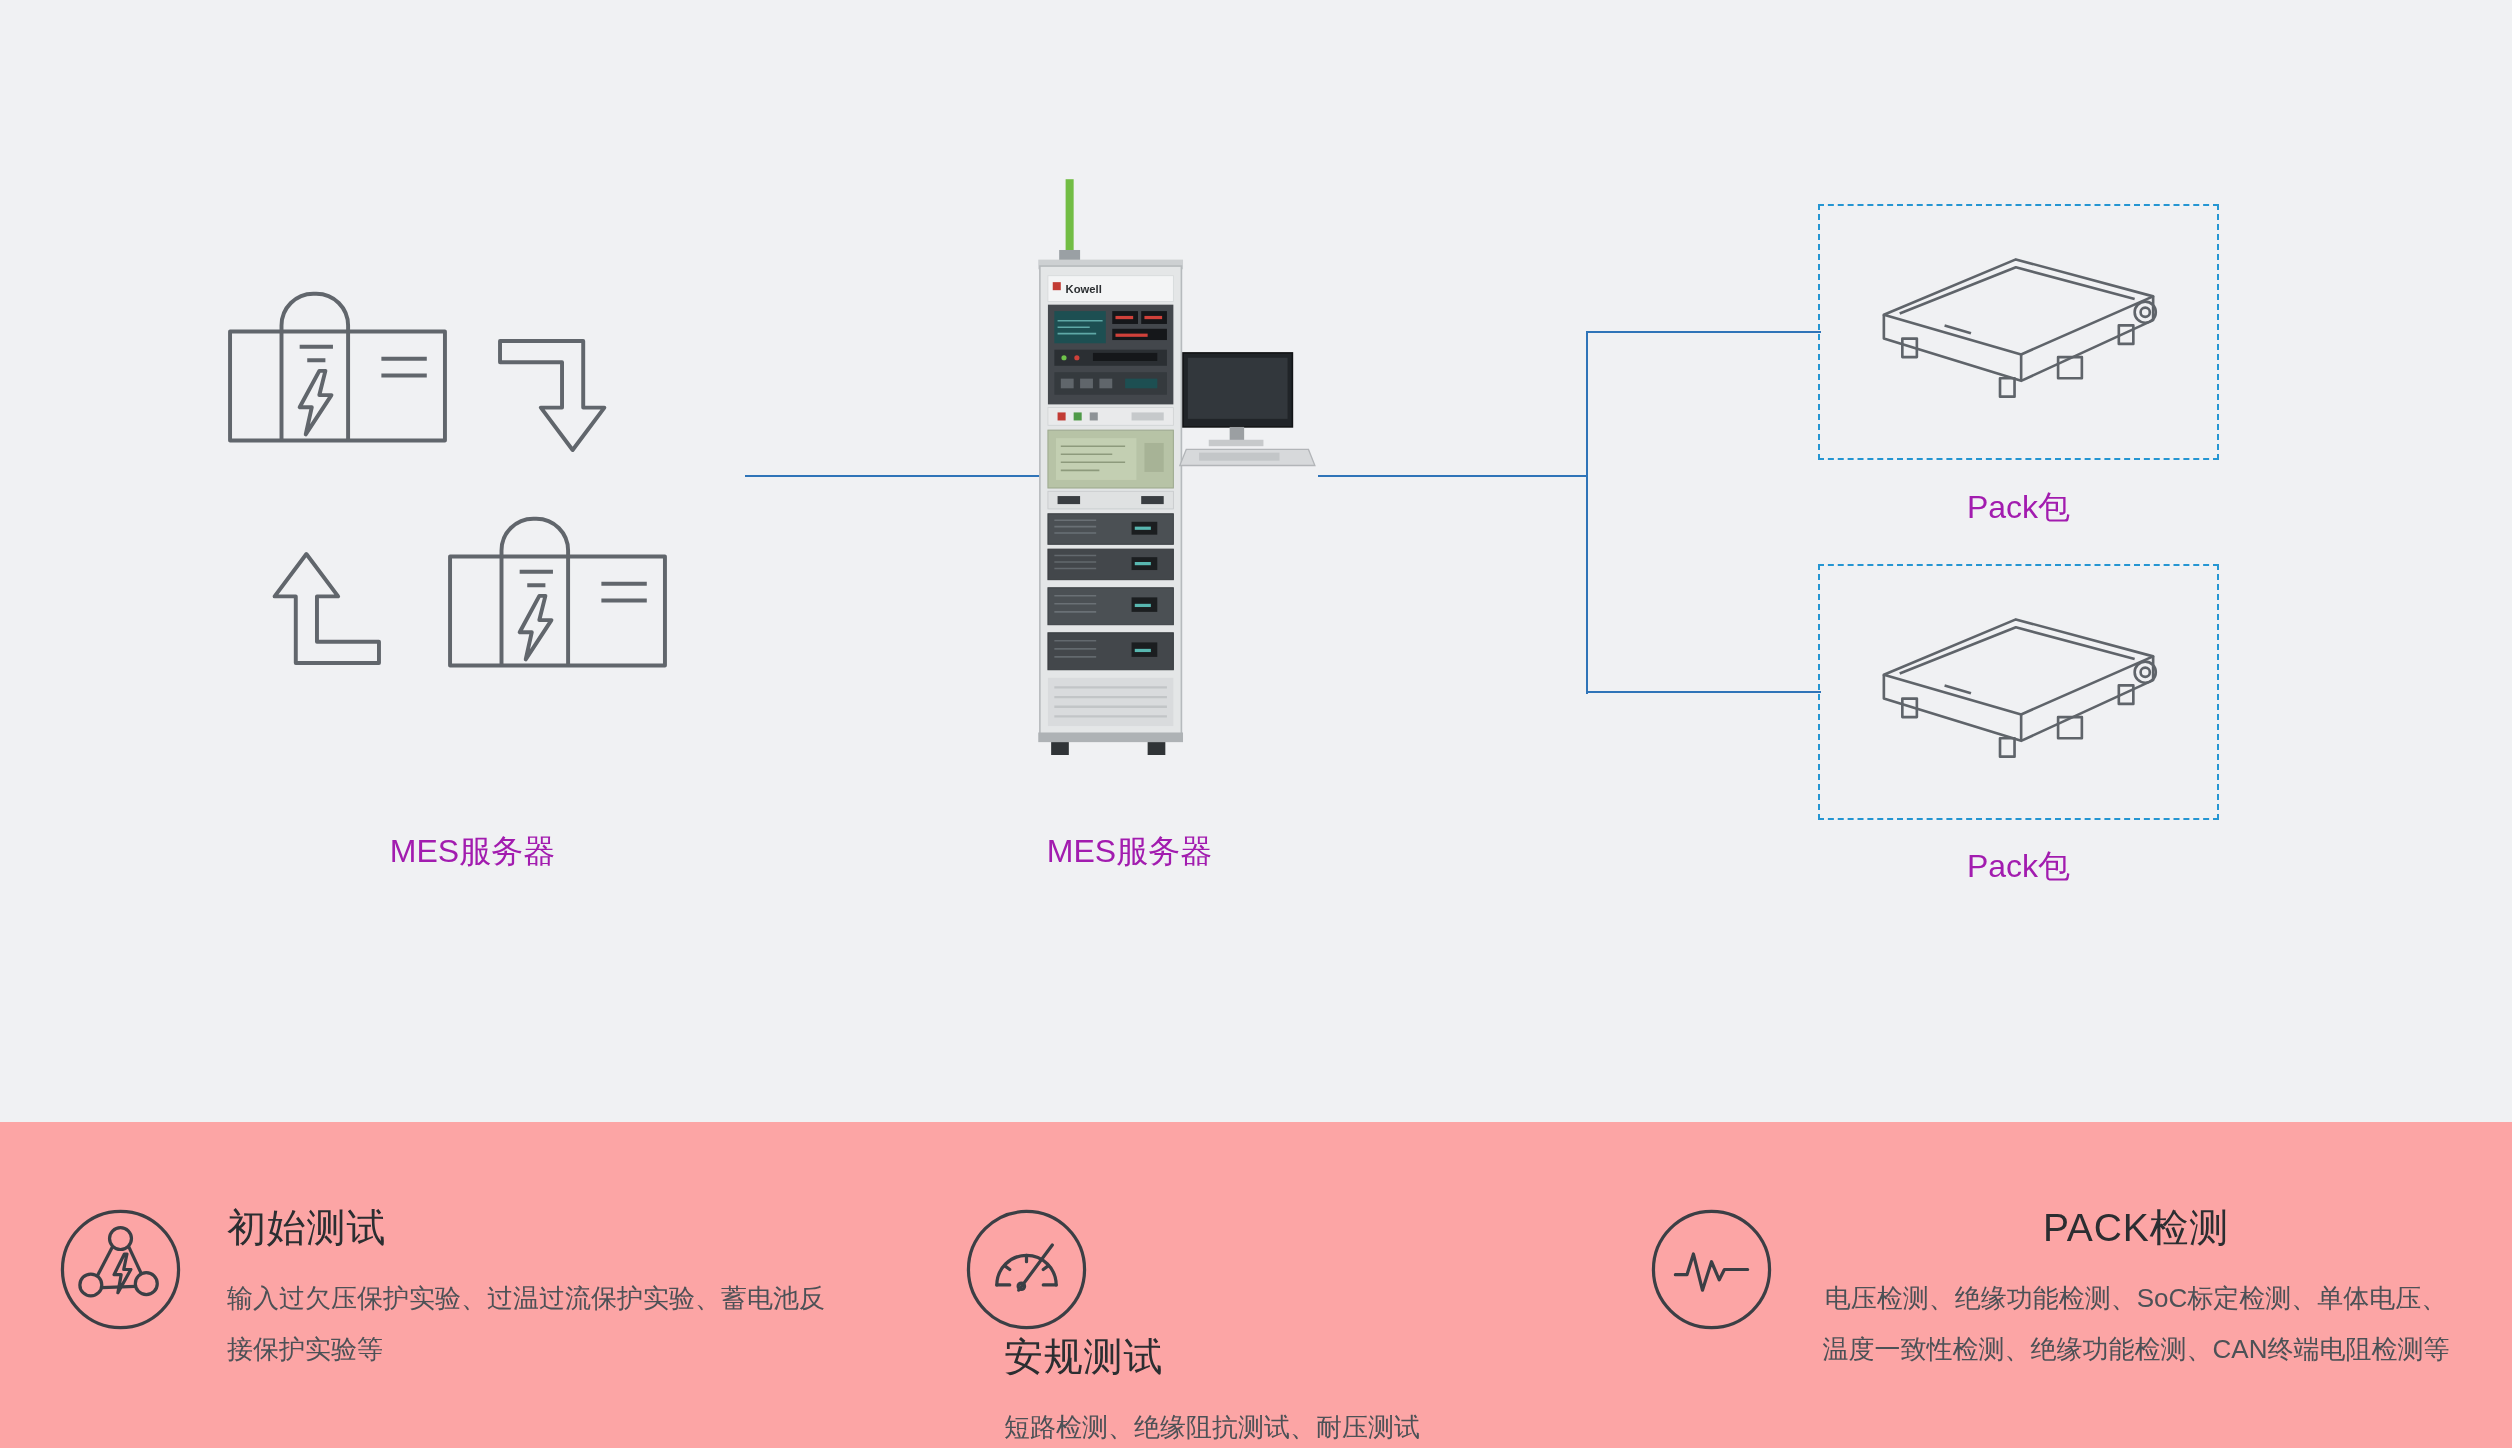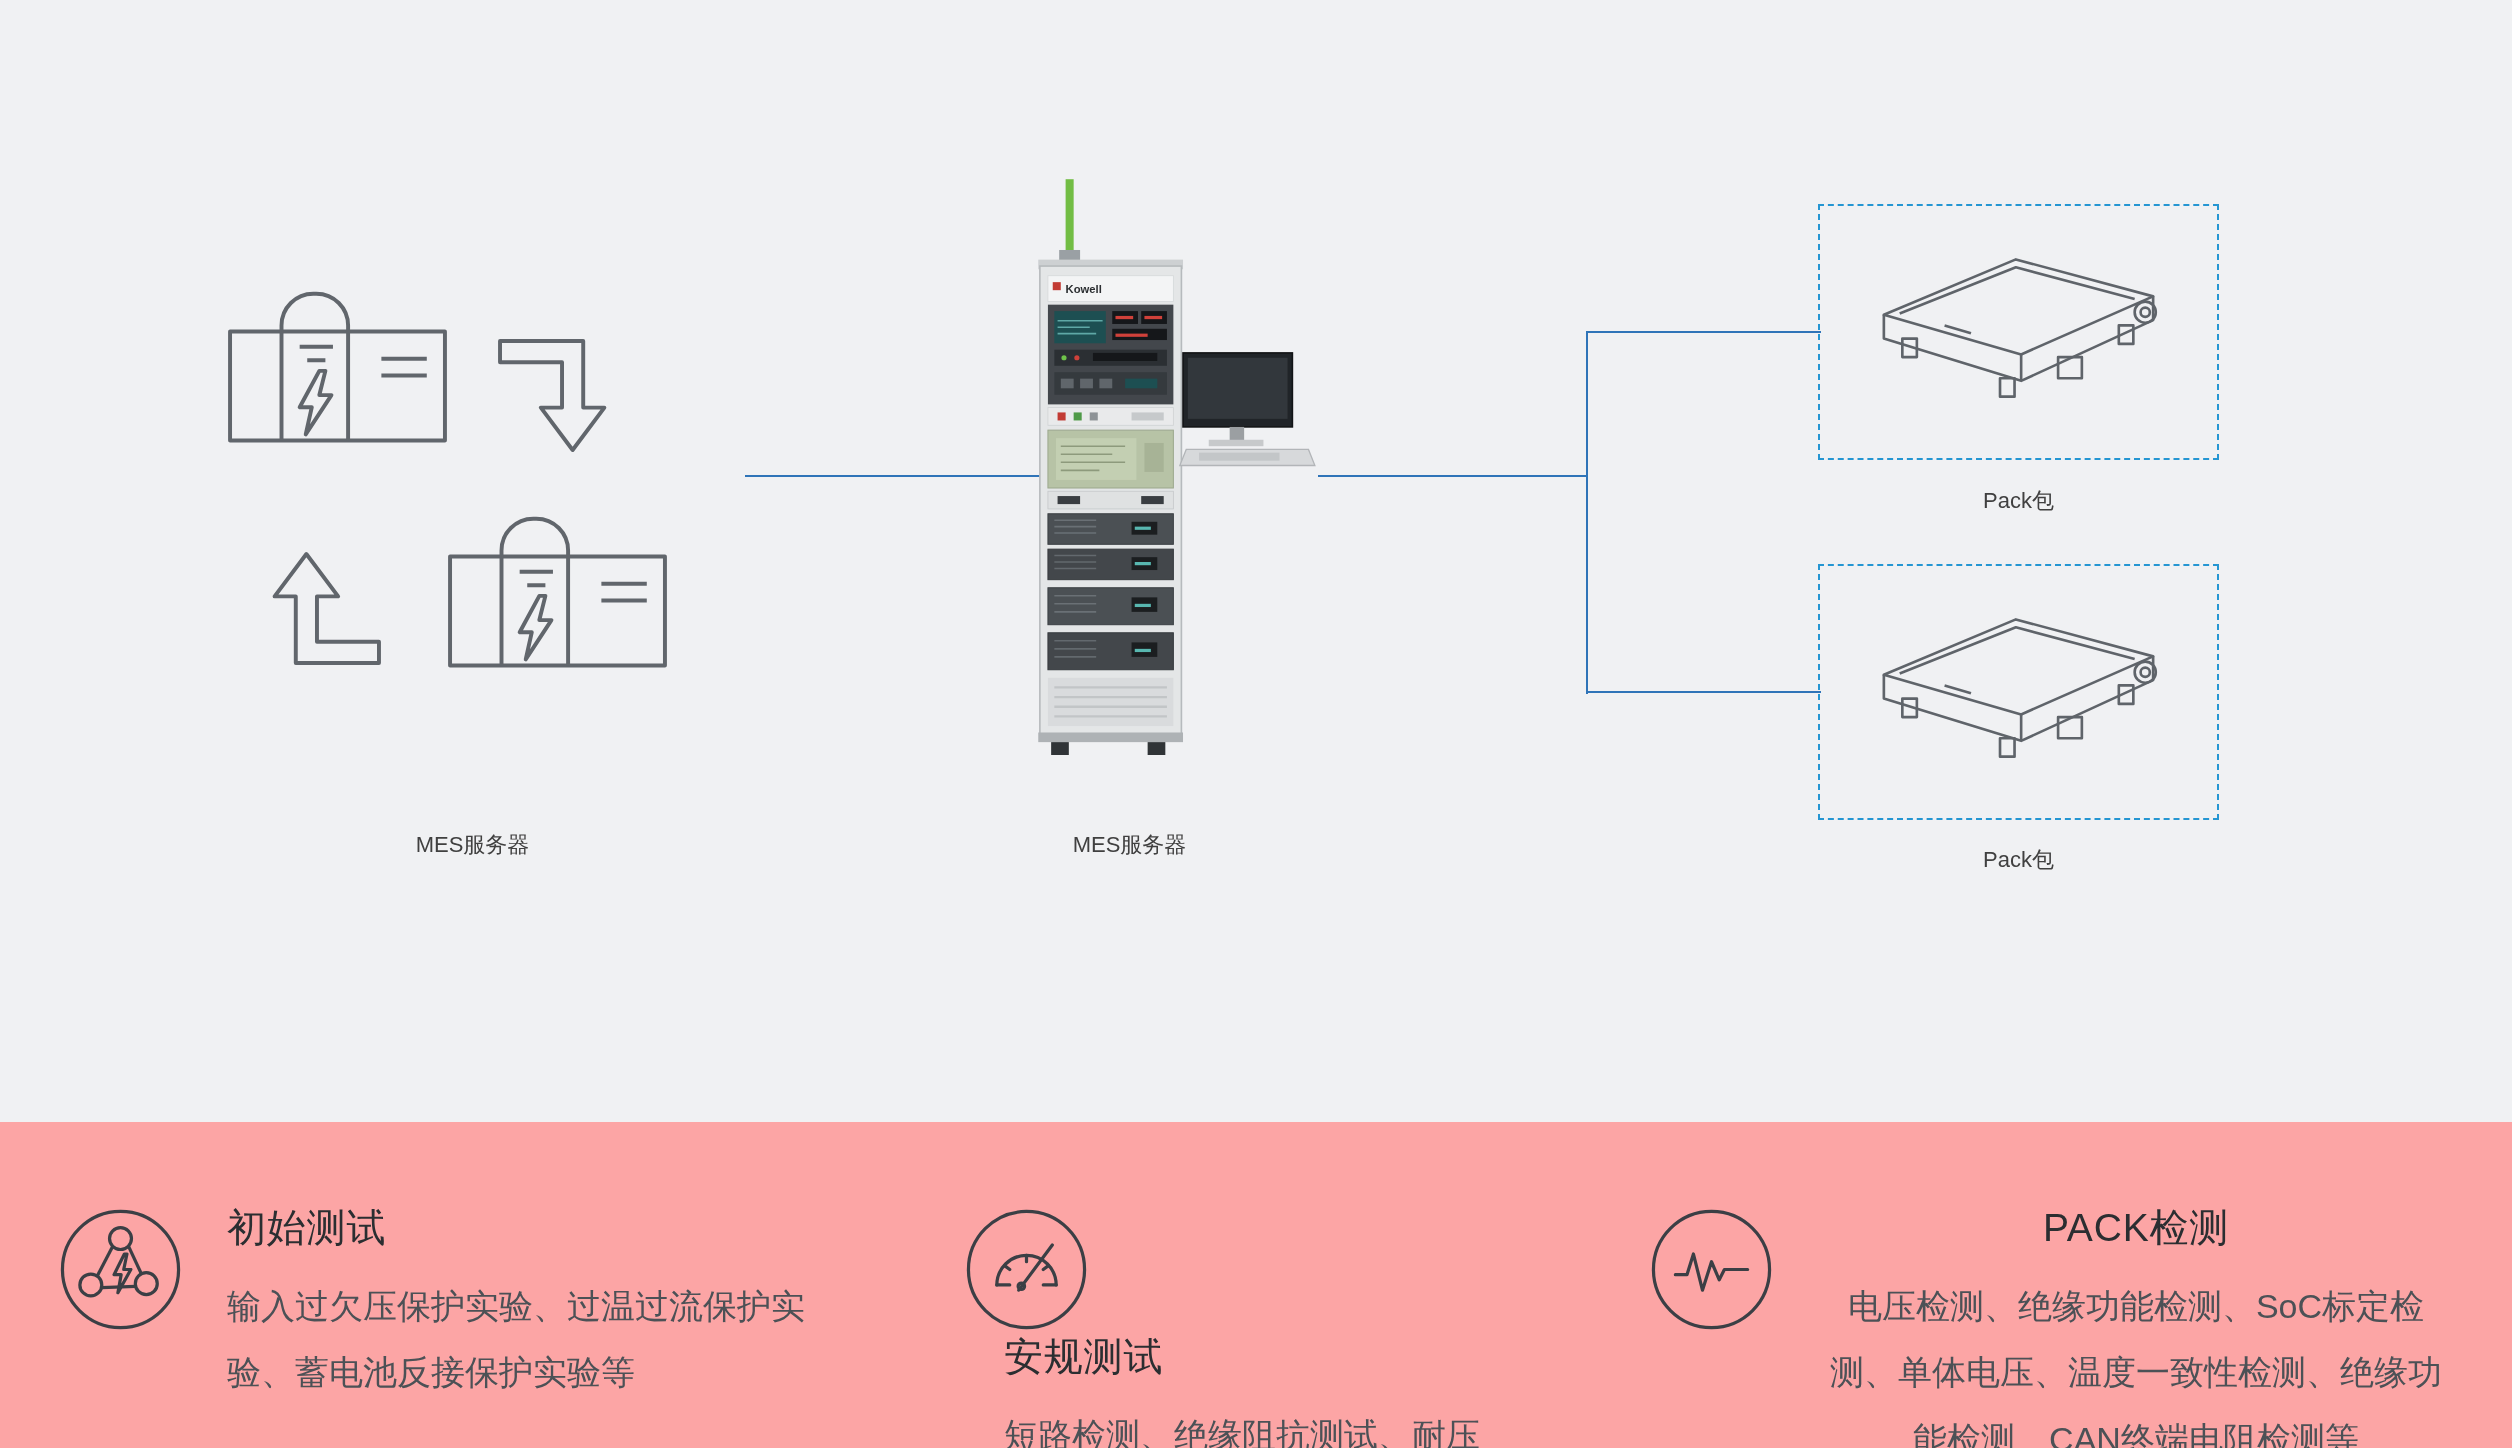--- a/index.html
+++ b/index.html
@@ -3,27 +3,27 @@
 <meta charset="utf-8">
 <style>
   html,body { margin:0; padding:0; background:#ffffff; }
   body { font-family:"Liberation Sans", sans-serif; }
   .page { position:relative; width:2512px; height:1449px; background:#ffffff; overflow:hidden; }
   .diagram { position:absolute; left:0; top:0; width:2512px; height:1122px; background:#f0f1f3; }
   .abs { position:absolute; }
   .line { position:absolute; background:#2f74b8; }
   .dashed-box { position:absolute; border:2.3px dashed #2596d2; box-sizing:border-box;
                 display:flex; align-items:center; justify-content:center; }
-  .node-label { position:absolute; text-align:center; font-size:22px; color:#404040; }
+  .node-label { position:absolute; text-align:center; font-size:32px; color:#a21caf; }
   .features { position:absolute; left:0; top:1122px; width:2512px; height:382px; background:#fca5a5; }
   .feature { position:absolute; display:flex; align-items:flex-start; }
   .feature-icon { flex:0 0 auto; }
   .feature-text { margin-left:42px; }
   .feature-title { font-size:39px; font-weight:500; color:#2b2e31; letter-spacing:0.8px; line-height:45px; }
-  .feature-desc { font-size:34px; color:#4c5156; line-height:1.95; margin-top:23px; }
+  .feature-desc { font-size:26px; color:#4c5156; line-height:1.95; margin-top:23px; }
   .w800 { width:606px; } .w640 { width:485px; } .w840 { width:636px; }
   svg text { font-family:"Liberation Sans", sans-serif; }
 </style>
 </head>
 <body>
 
 <div class="page">
 
   <div class="diagram">
 

